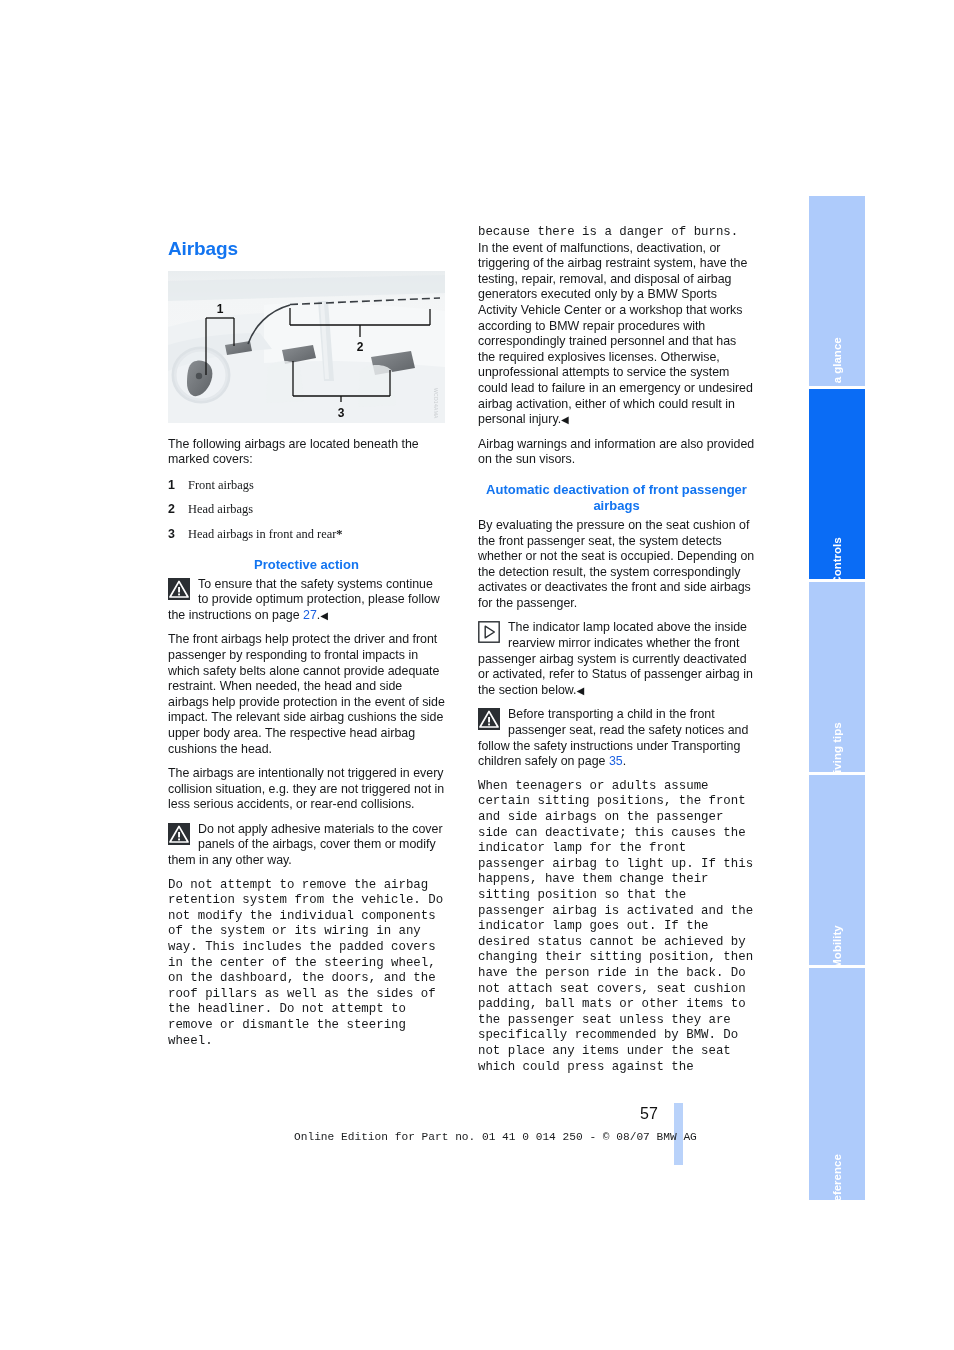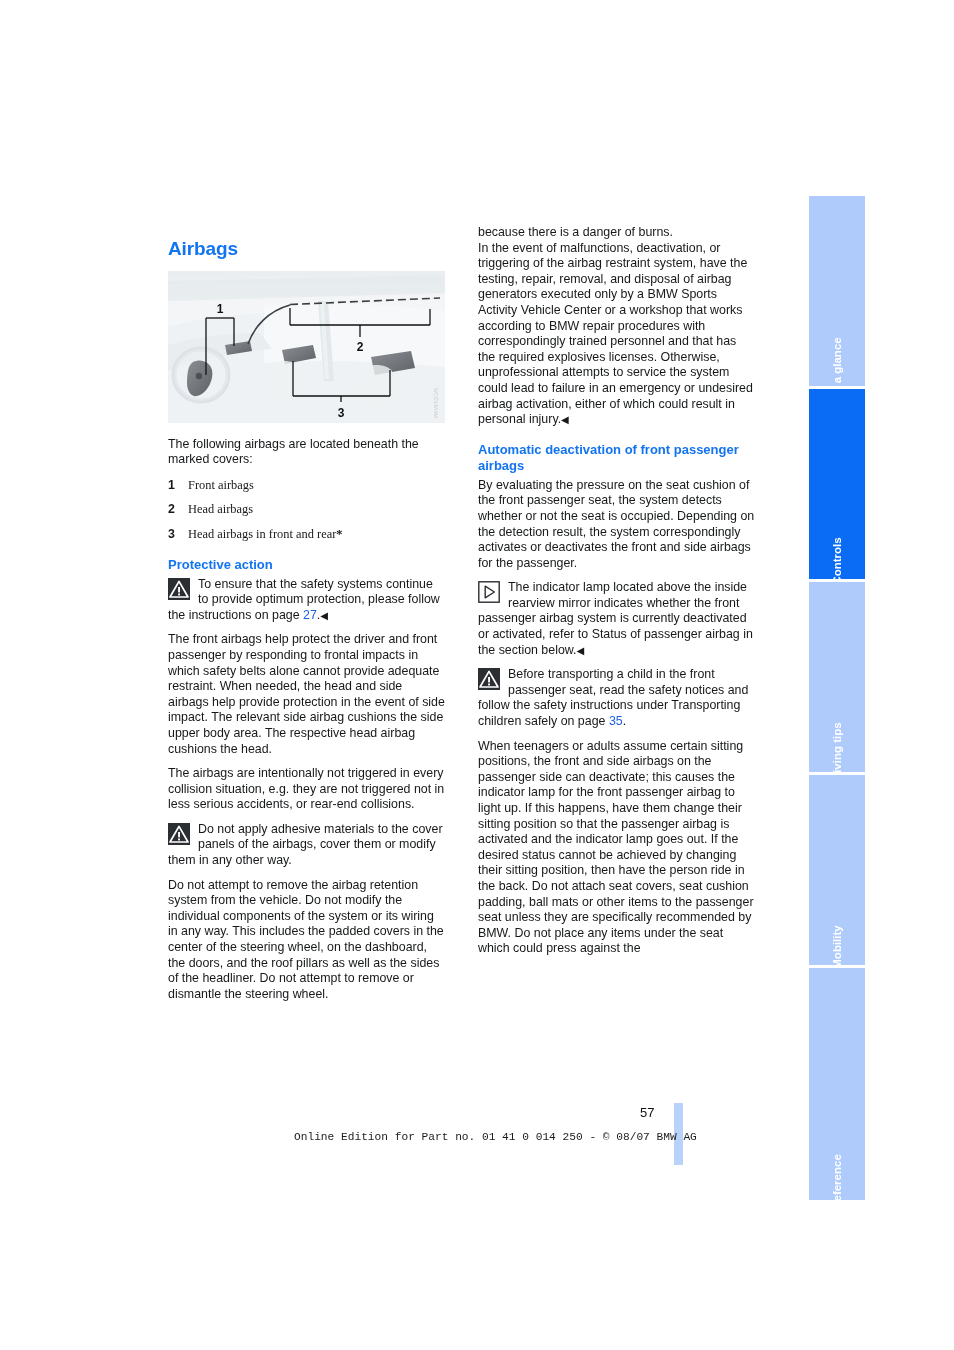--- a/index.html
+++ b/index.html
@@ -78,23 +78,24 @@
     font-weight: bold;
     margin: 16px 0 14px 0;
     letter-spacing: -.1px;
   }
   h2.sub {
     color: #1274f0;
     font-size: 13px;
     font-weight: bold;
     margin: 14px 0 4px 0;
     line-height: 16px;
+    text-align: center;
   }
   p { margin: 0 0 9px 0; }
-  p.tight { margin-bottom: 0; }
+  p.tight { margin-bottom: 0; font-family: Liberation Mono, monospace; }
 
   
   .illus {
     width: 277px;
     height: 152px;
     margin: 0 0 14px 0;
     position: relative;
     background: #f4f6f7;
     overflow: hidden;
     border: 0;
@@ -137,21 +138,21 @@
   .note .icon svg { display: block; width: 22px; height: 22px; }
   .note p { margin: 0; }
   .note::after { content: ""; display: block; clear: both; }
 
   .endmark { font-size: 10px; letter-spacing: -.4px; }
   .pageref { color: #1a5fe0; text-align: center; }
   .page-no {
     position: absolute;
     left: 640px;
     top: 1105px;
-    font-size: 13px;
+    font-size: 16px;
     font-weight: normal;
     color: #111;
   }
   .page-bar {
     position: absolute;
     left: 674px;
     top: 1103px;
     width: 9px;
     height: 62px;
     background: #b9d2fa;
@@ -326,20 +327,21 @@
 
     <p class="tight">Do not attempt to remove the airbag retention system from the vehicle. Do not modify the individual components of the system or its wiring in any way. This includes the padded covers in the center of the steering wheel, on the dashboard, the doors, and the roof pillars as well as the sides of the headliner. Do not attempt to remove or dismantle the steering wheel.</p>
 
   </div>
 
   <div class="col col-right">
 
     <p class="tight">because there is a danger of burns.</p>
     <p><span>In the event of malfunctions, deactivation, or triggering of the airbag restraint system, have the testing, repair, removal, and disposal of airbag generators executed only by a BMW Sports Activity Vehicle Center or a workshop that works according to BMW repair procedures with correspondingly trained personnel and that has the required explosives licenses. Otherwise, unprofessional attempts to service the system could lead to failure in an emergency or undesired airbag activation, either of which could result in personal injury.</span><span class="endmark">◀</span></p>
 
+    <p>Airbag warnings and information are also provided on the sun visors.</p>
 
     <h2 class="sub">Automatic deactivation of front passenger airbags</h2>
 
     <p>By evaluating the pressure on the seat cushion of the front passenger seat, the system detects whether or not the seat is occupied. Depending on the detection result, the system correspondingly activates or deactivates the front and side airbags for the passenger.</p>
 
     <div class="note">
       <span class="icon">
         <svg viewBox="0 0 22 22" xmlns="http://www.w3.org/2000/svg">
           <rect x="0.8" y="0.8" width="20.4" height="20.4" fill="#ffffff" stroke="#2b2f33" stroke-width="1.4"></rect>
           <path d="M7.2 5.2 L16.4 11 L7.2 16.8 Z" fill="none" stroke="#2b2f33" stroke-width="1.4" stroke-linejoin="round"></path>

